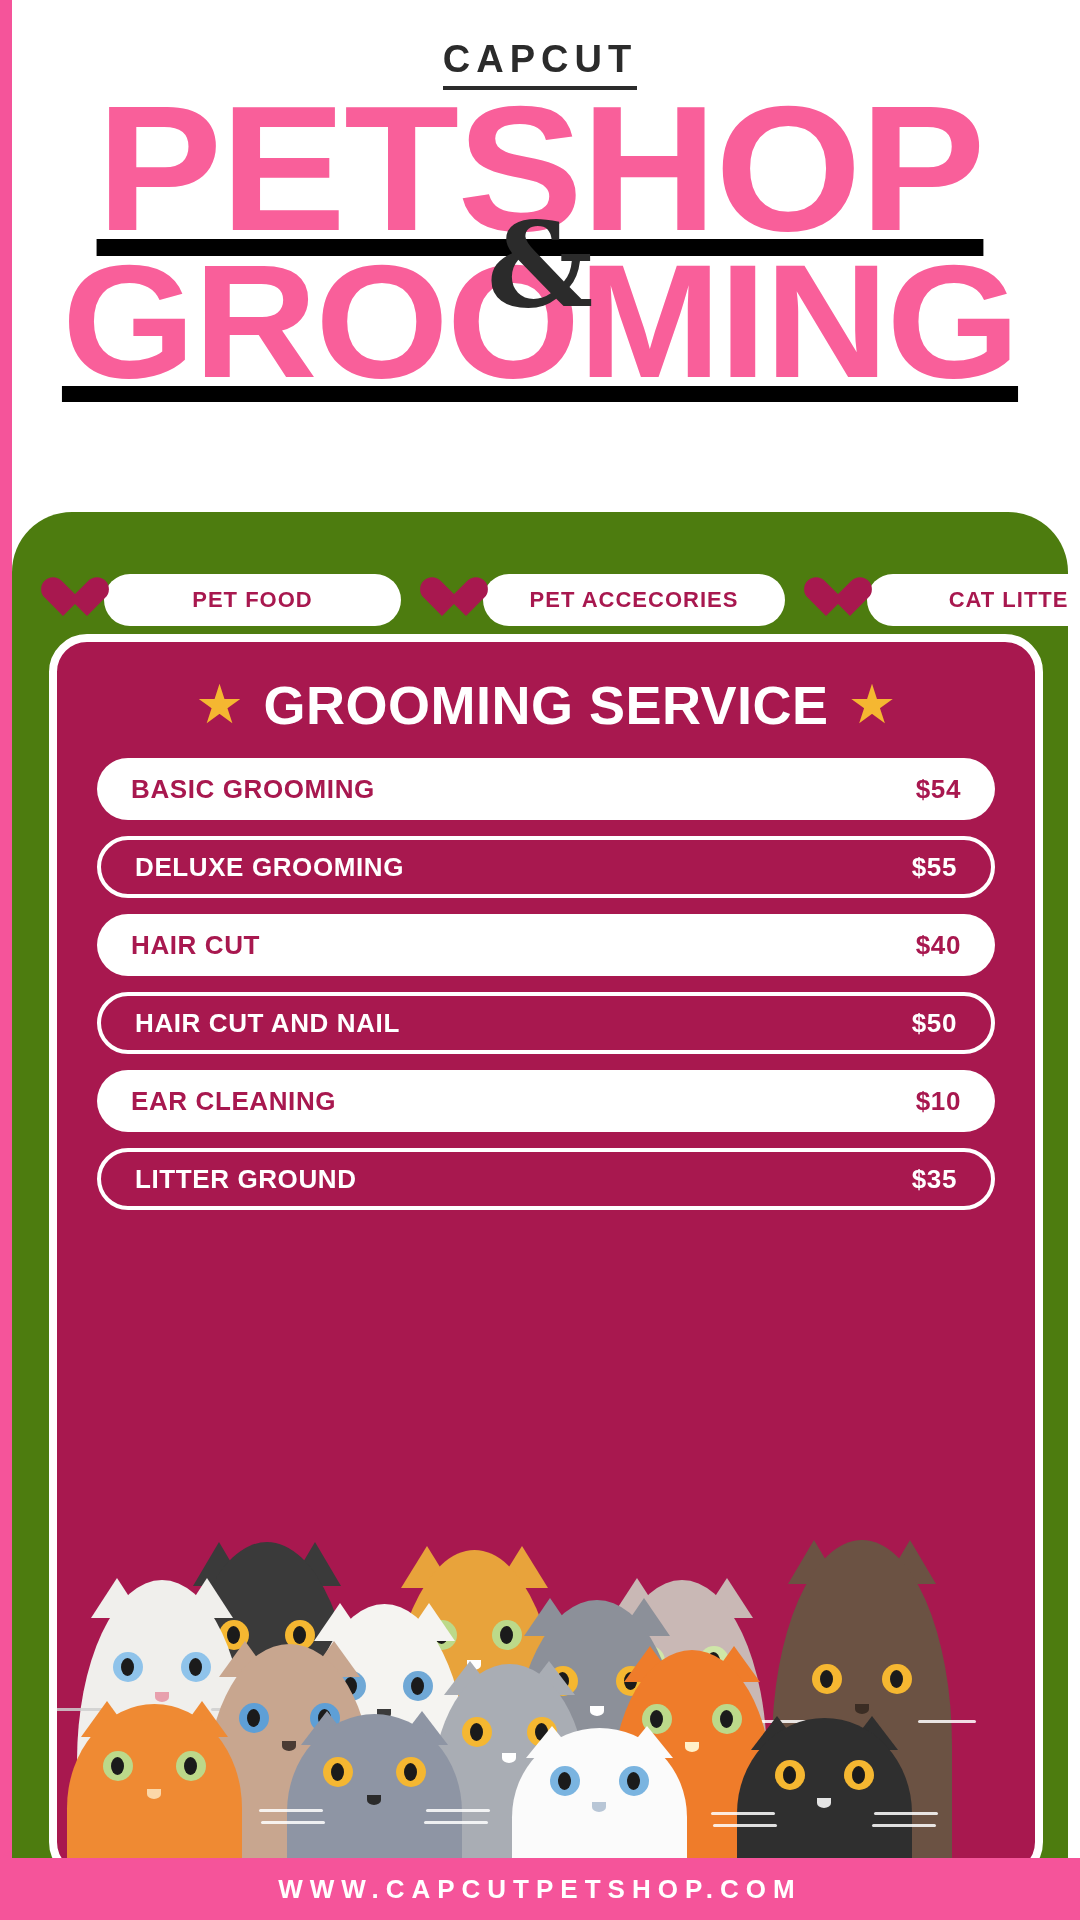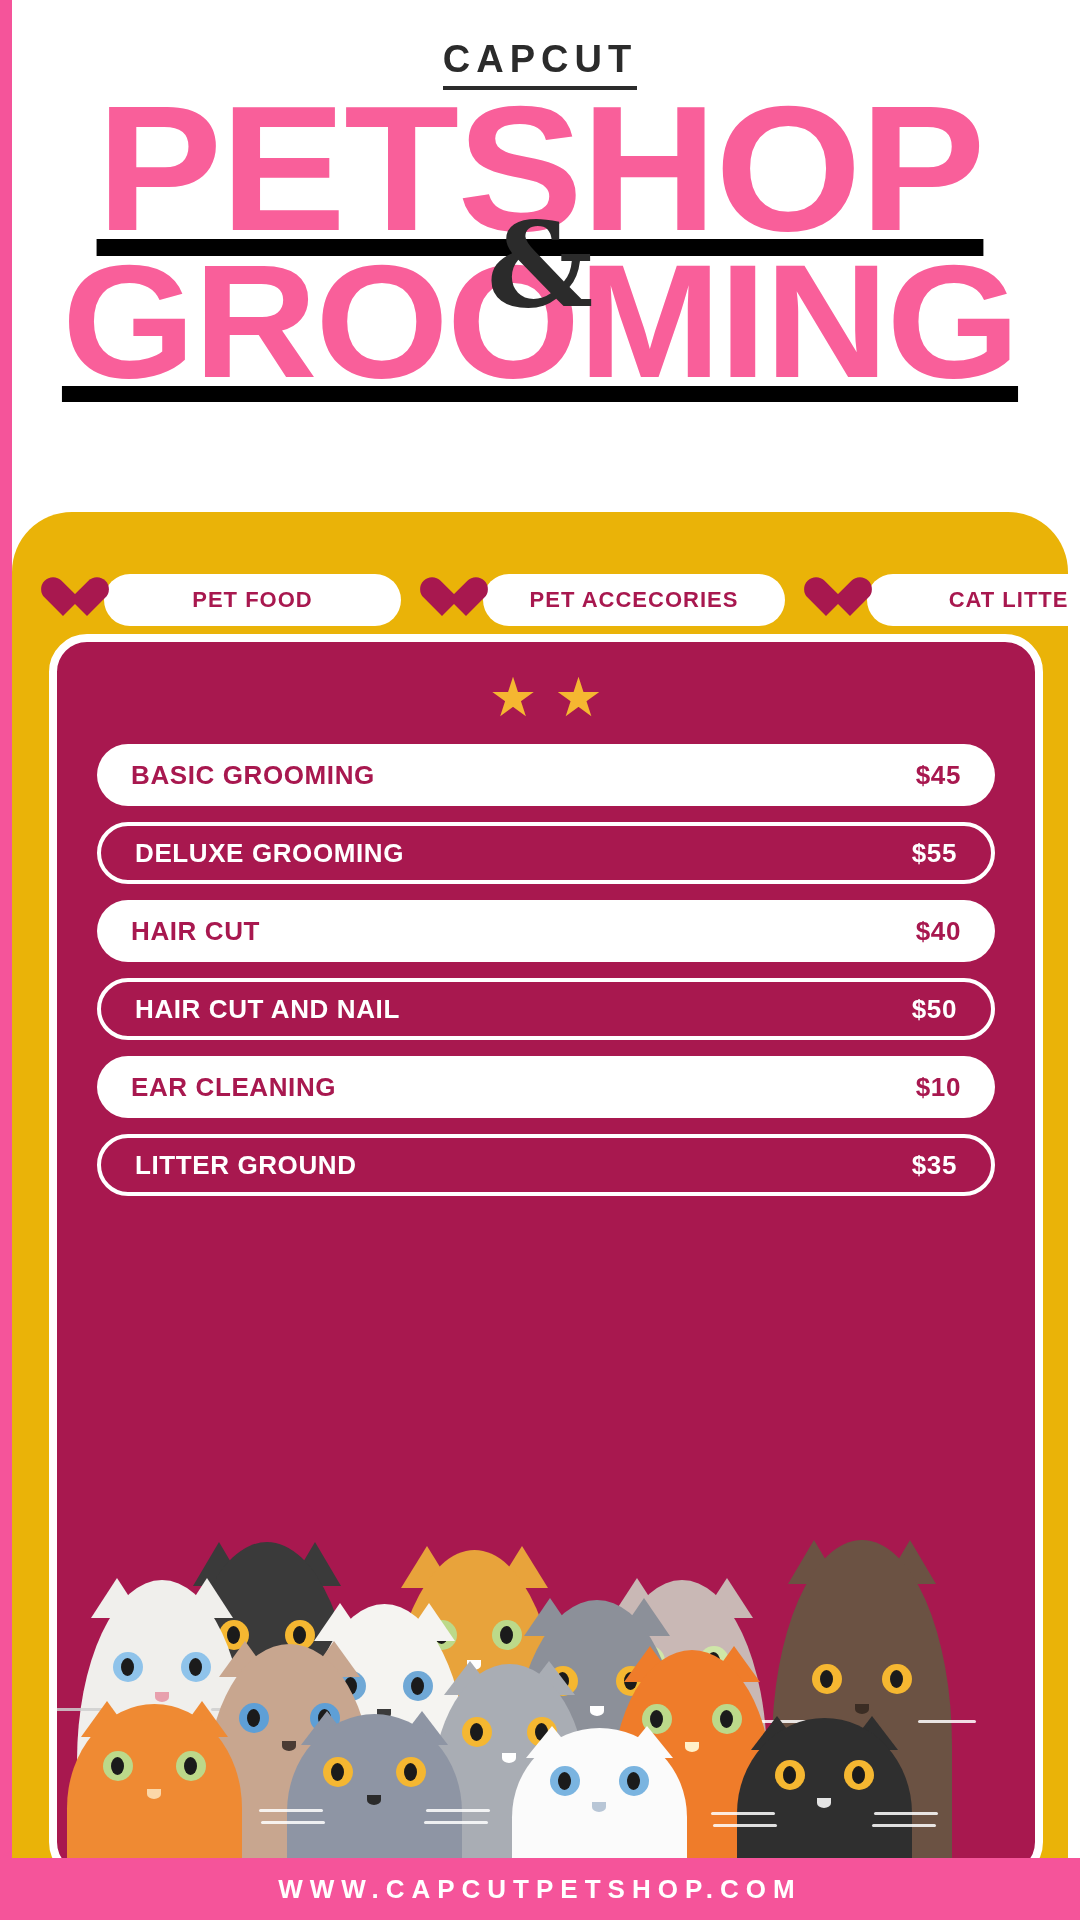--- a/index.html
+++ b/index.html
@@ -68,21 +68,21 @@
     font-family: "DejaVu Serif", serif;
   }
 
   
   .panel {
     position: absolute;
     top: 512px;
     left: 12px;
     width: 1056px;
     height: 1408px;
-    background: #eab308;
+    background: #4d7c0f;
     border-radius: 60px 60px 0 0;
     overflow: hidden;
   }
   .left-stripe {
     position: absolute;
     left: 0;
     top: 0;
     width: 12px;
     height: 1920px;
     background: #f5549a;
@@ -305,27 +305,28 @@
     <div class="pill-row r2">
       <div class="heart"></div>
       <div class="pill w5">PET HOUSE</div>
       <div class="heart"></div>
       <div class="pill w5">VACCINE</div>
     </div>
 
     <div class="card">
       <div class="card-title">
         <span class="star">★</span>
+        <span>GROOMING SERVICE</span>
         <span class="star">★</span>
       </div>
 
       <div class="rows">
         <div class="srow light">
           <span>BASIC GROOMING</span>
-          <span>$45</span>
+          <span>$54</span>
         </div>
         <div class="srow dark">
           <span>DELUXE GROOMING</span>
           <span>$55</span>
         </div>
         <div class="srow light">
           <span>HAIR CUT</span>
           <span>$40</span>
         </div>
         <div class="srow dark">

